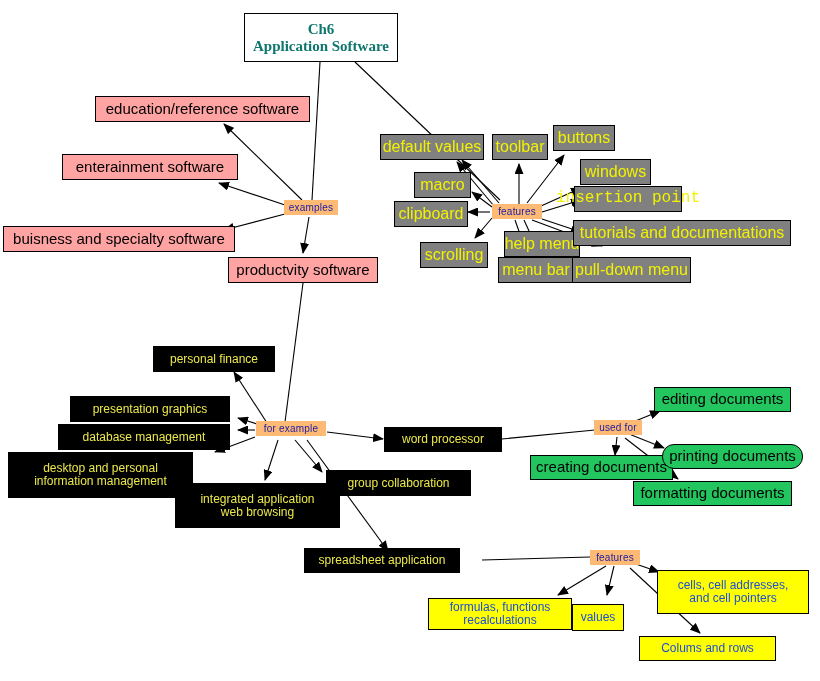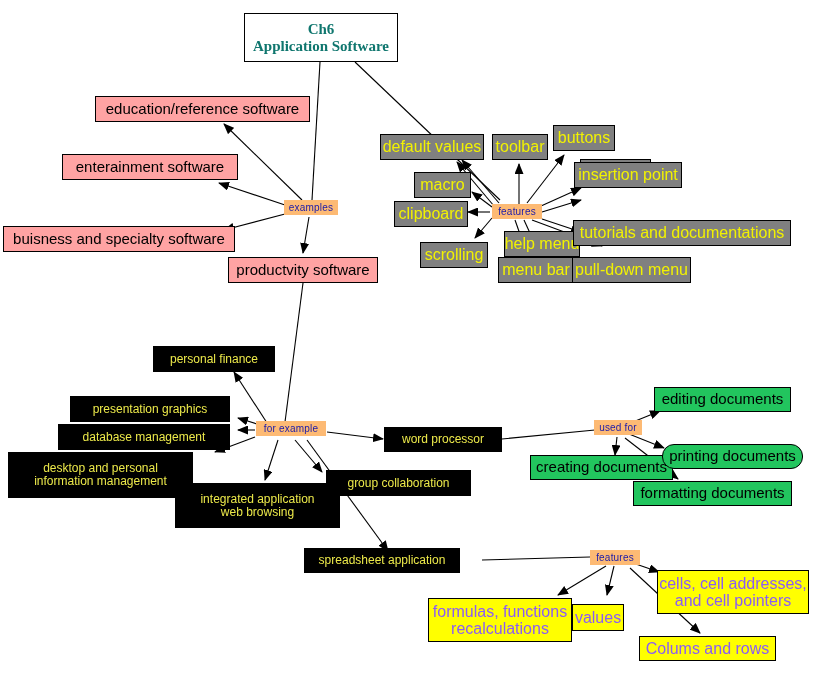--- a/index.html
+++ b/index.html
@@ -61,22 +61,22 @@
   }
   .n-orange{
     background:#22c55e;
     border:1px solid #000000;
     color:#000000;
     font-size:15px;
   }
   .n-yellow{
     background:#ffff00;
     border:1px solid #000000;
-    color:#8b5cf6;
-    font-size:16px;
+    color:#1d4ed8;
+    font-size:12px;
   }
   
   .hub{
     position:absolute;
     color:#1a1aaa;
     background:#fdba74;
     font-size:10px;
     white-space:pre;
     display:flex;
     align-items:center;
@@ -163,21 +163,21 @@
   <div class="node n-gray" style="left:380px;top:134px;width:104px;height:26px;">default values</div>
 
   <div class="node n-gray" style="left:492px;top:134px;width:56px;height:26px;">toolbar</div>
 
   <div class="node n-gray" style="left:553px;top:125px;width:62px;height:26px;">buttons</div>
 
   <div class="node n-gray" style="left:414px;top:172px;width:57px;height:26px;">macro</div>
 
   <div class="node n-gray" style="left:580px;top:159px;width:71px;height:26px;">windows</div>
 
-  <div class="node n-gray" style="left:574px;top:162px;width:108px;height:26px;">insertion point</div>
+  <div class="node n-gray" style="left:574px;top:186px;width:108px;height:26px;font-family:Liberation Mono, monospace;">insertion point</div>
 
   <div class="node n-gray" style="left:394px;top:201px;width:74px;height:26px;">clipboard</div>
 
   <div class="node n-gray" style="left:420px;top:242px;width:68px;height:26px;">scrolling</div>
 
   <div class="node n-gray" style="left:504px;top:231px;width:76px;height:26px;">help menu</div>
 
   <div class="node n-gray" style="left:573px;top:220px;width:218px;height:26px;">tutorials and documentations</div>
 
   <div class="node n-gray" style="left:498px;top:257px;width:76px;height:26px;">menu bar</div>
@@ -207,21 +207,21 @@
   <div class="node n-black" style="left:304px;top:548px;width:156px;height:25px;">spreadsheet application</div>
 
   <div class="node n-orange" style="left:654px;top:387px;width:137px;height:25px;">editing documents</div>
 
   <div class="node n-orange" style="left:530px;top:455px;width:143px;height:25px;">creating documents</div>
 
   <div class="node n-orange" style="left:662px;top:444px;width:141px;height:25px;border-radius:12px;">printing documents</div>
 
   <div class="node n-orange" style="left:633px;top:481px;width:159px;height:25px;">formatting documents</div>
 
-  <div class="node n-yellow" style="left:428px;top:598px;width:144px;height:44px;flex-direction:column;">
+  <div class="node n-yellow" style="left:428px;top:598px;width:144px;height:32px;flex-direction:column;">
     <span>formulas, functions</span>
     <span>recalculations</span>
   </div>
 
   <div class="node n-yellow" style="left:572px;top:604px;width:52px;height:27px;">values</div>
 
   <div class="node n-yellow" style="left:657px;top:570px;width:152px;height:44px;flex-direction:column;">
     <span>cells, cell addresses,</span>
     <span>and cell pointers</span>
   </div>

